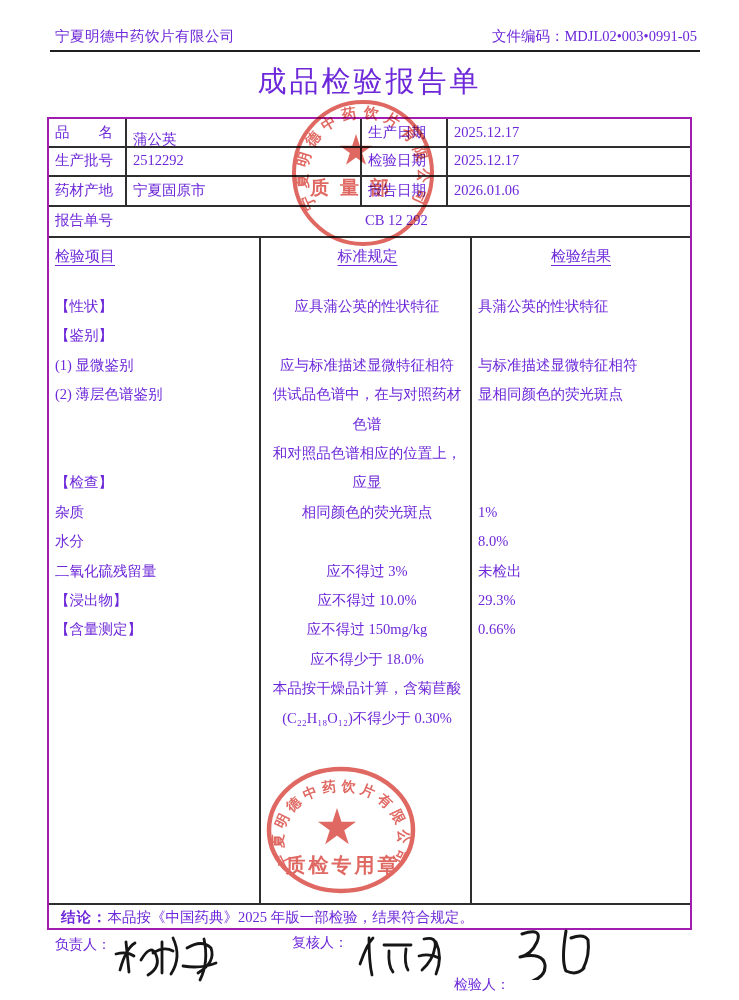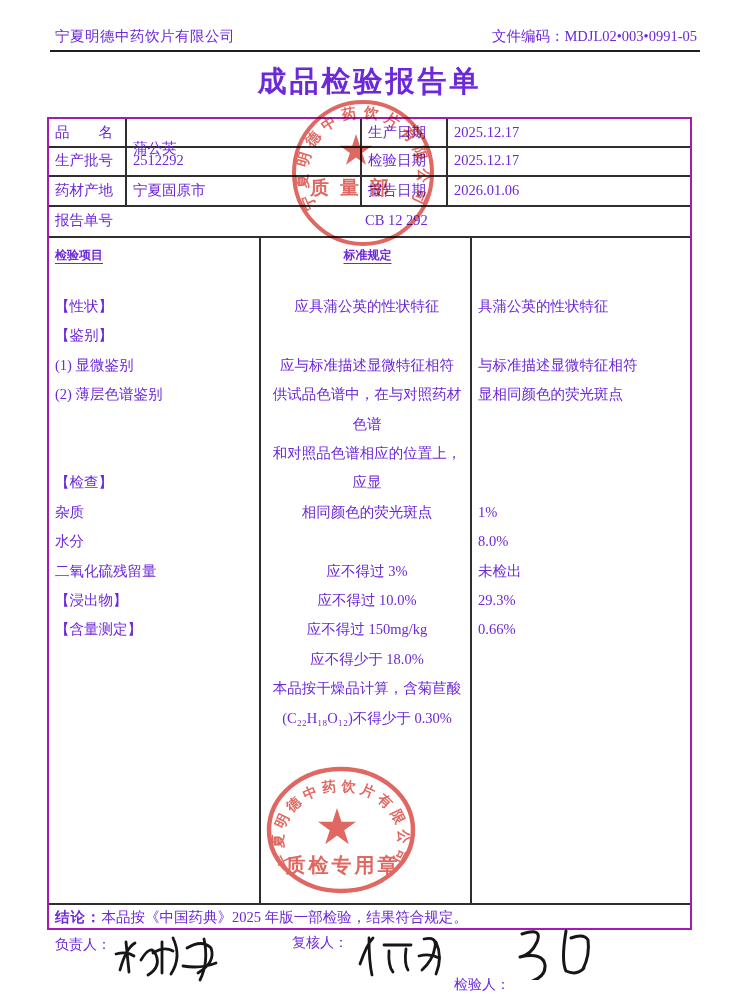--- a/index.html
+++ b/index.html
@@ -5,30 +5,30 @@
   html,body{margin:0;padding:0;background:#ffffff;}
   .page{
     position:relative;width:739px;height:1000px;background:#fff;overflow:hidden;
     font-family:"Liberation Serif","DejaVu Serif",serif;color:#6d28d9;
   }
   .abs{position:absolute;}
   
   .company{left:55px;top:27px;font-size:14.5px;letter-spacing:0.5px;}
   .doc-code{right:42px;top:27px;font-size:14.5px;}
   .header-rule{left:50px;top:50px;width:650px;height:2px;background:#1f1f1f;}
-  .title{left:0;top:62px;width:739px;text-align:center;font-size:29px;font-weight:bold;letter-spacing:3px;margin:0;}
+  .title{left:0;top:62px;width:739px;text-align:center;font-size:29px;font-weight:normal;letter-spacing:3px;margin:0;}
   
   .tbl{left:47px;top:117px;width:645px;height:813px;border:2px solid #a21caf;box-sizing:border-box;}
   .hl{position:absolute;left:0;right:0;height:2px;background:#2e2e2e;}
   .vl{position:absolute;width:2px;background:#2e2e2e;}
   .cell{position:absolute;font-size:14.5px;white-space:nowrap;}
-  .colhead{position:absolute;font-size:12px;text-align:center;font-weight:bold;}
+  .colhead{position:absolute;font-size:15px;text-align:center;}
   .colhead span{text-decoration:underline;text-underline-offset:4px;}
   .block{position:absolute;font-size:14.5px;line-height:29.4px;white-space:pre-line;}
-  .conclusion{position:absolute;left:0;top:786px;right:16px;height:25px;line-height:24px;font-size:14.5px;padding-left:6px;white-space:nowrap;}
+  .conclusion{position:absolute;left:0;top:786px;right:16px;height:25px;line-height:24px;font-size:14.5px;padding-left:12px;white-space:nowrap;}
   .conclusion b{letter-spacing:1px;}
   
   .sig-label{font-size:14px;}
   .sig svg{display:block;}
   
   .stamp{position:absolute;mix-blend-mode:multiply;opacity:0.82;}
   .stamp text{fill:#d9473f;font-family:"Liberation Serif","DejaVu Serif",serif;font-weight:bold;}
 </style>
 </head>
 <body>
@@ -49,39 +49,40 @@
     <div class="hl" style="top:784px;"></div>
 
     <div class="vl" style="left:76px;top:0;height:86px;"></div>
     <div class="vl" style="left:311px;top:0;height:86px;"></div>
     <div class="vl" style="left:397px;top:0;height:86px;"></div>
 
     <div class="vl" style="left:210px;top:117px;height:667px;"></div>
     <div class="vl" style="left:421px;top:117px;height:667px;"></div>
 
     <div class="cell" style="left:6px;top:0;height:27px;line-height:27px;">品　　名</div>
-    <div class="cell" style="left:84px;top:16px;height:27px;line-height:27px;">蒲公英</div>
+    <div class="cell" style="left:84px;top:7px;height:27px;line-height:27px;">蒲公英</div>
     <div class="cell" style="left:319px;top:0;height:27px;line-height:27px;">生产日期</div>
     <div class="cell" style="left:405px;top:0;height:27px;line-height:27px;">2025.12.17</div>
 
     <div class="cell" style="left:6px;top:27px;height:29px;line-height:29px;">生产批号</div>
     <div class="cell" style="left:84px;top:27px;height:29px;line-height:29px;">2512292</div>
     <div class="cell" style="left:319px;top:27px;height:29px;line-height:29px;">检验日期</div>
     <div class="cell" style="left:405px;top:27px;height:29px;line-height:29px;">2025.12.17</div>
 
     <div class="cell" style="left:6px;top:56px;height:46px;line-height:30px;">药材产地</div>
     <div class="cell" style="left:84px;top:56px;height:30px;line-height:30px;">宁夏固原市</div>
     <div class="cell" style="left:319px;top:56px;height:30px;line-height:30px;">报告日期</div>
     <div class="cell" style="left:405px;top:56px;height:30px;line-height:30px;">2026.01.06</div>
 
     <div class="cell" style="left:6px;top:86px;height:31px;line-height:31px;">报告单号</div>
     <div class="cell" style="left:316px;top:86px;height:31px;line-height:31px;">CB 12 292</div>
 
     <div class="colhead" style="left:6px;top:128px;text-align:left;"><span>检验项目</span></div>
     <div class="colhead" style="left:210px;top:128px;width:217px;"><span>标准规定</span></div>
+    <div class="colhead" style="left:421px;top:128px;width:222px;"><span>检验结果</span></div>
 
     <div class="block" style="left:6px;top:173px;width:200px;">【性状】
 【鉴别】
 (1) 显微鉴别
 (2) 薄层色谱鉴别
 
 
 【检查】
 杂质
 水分

